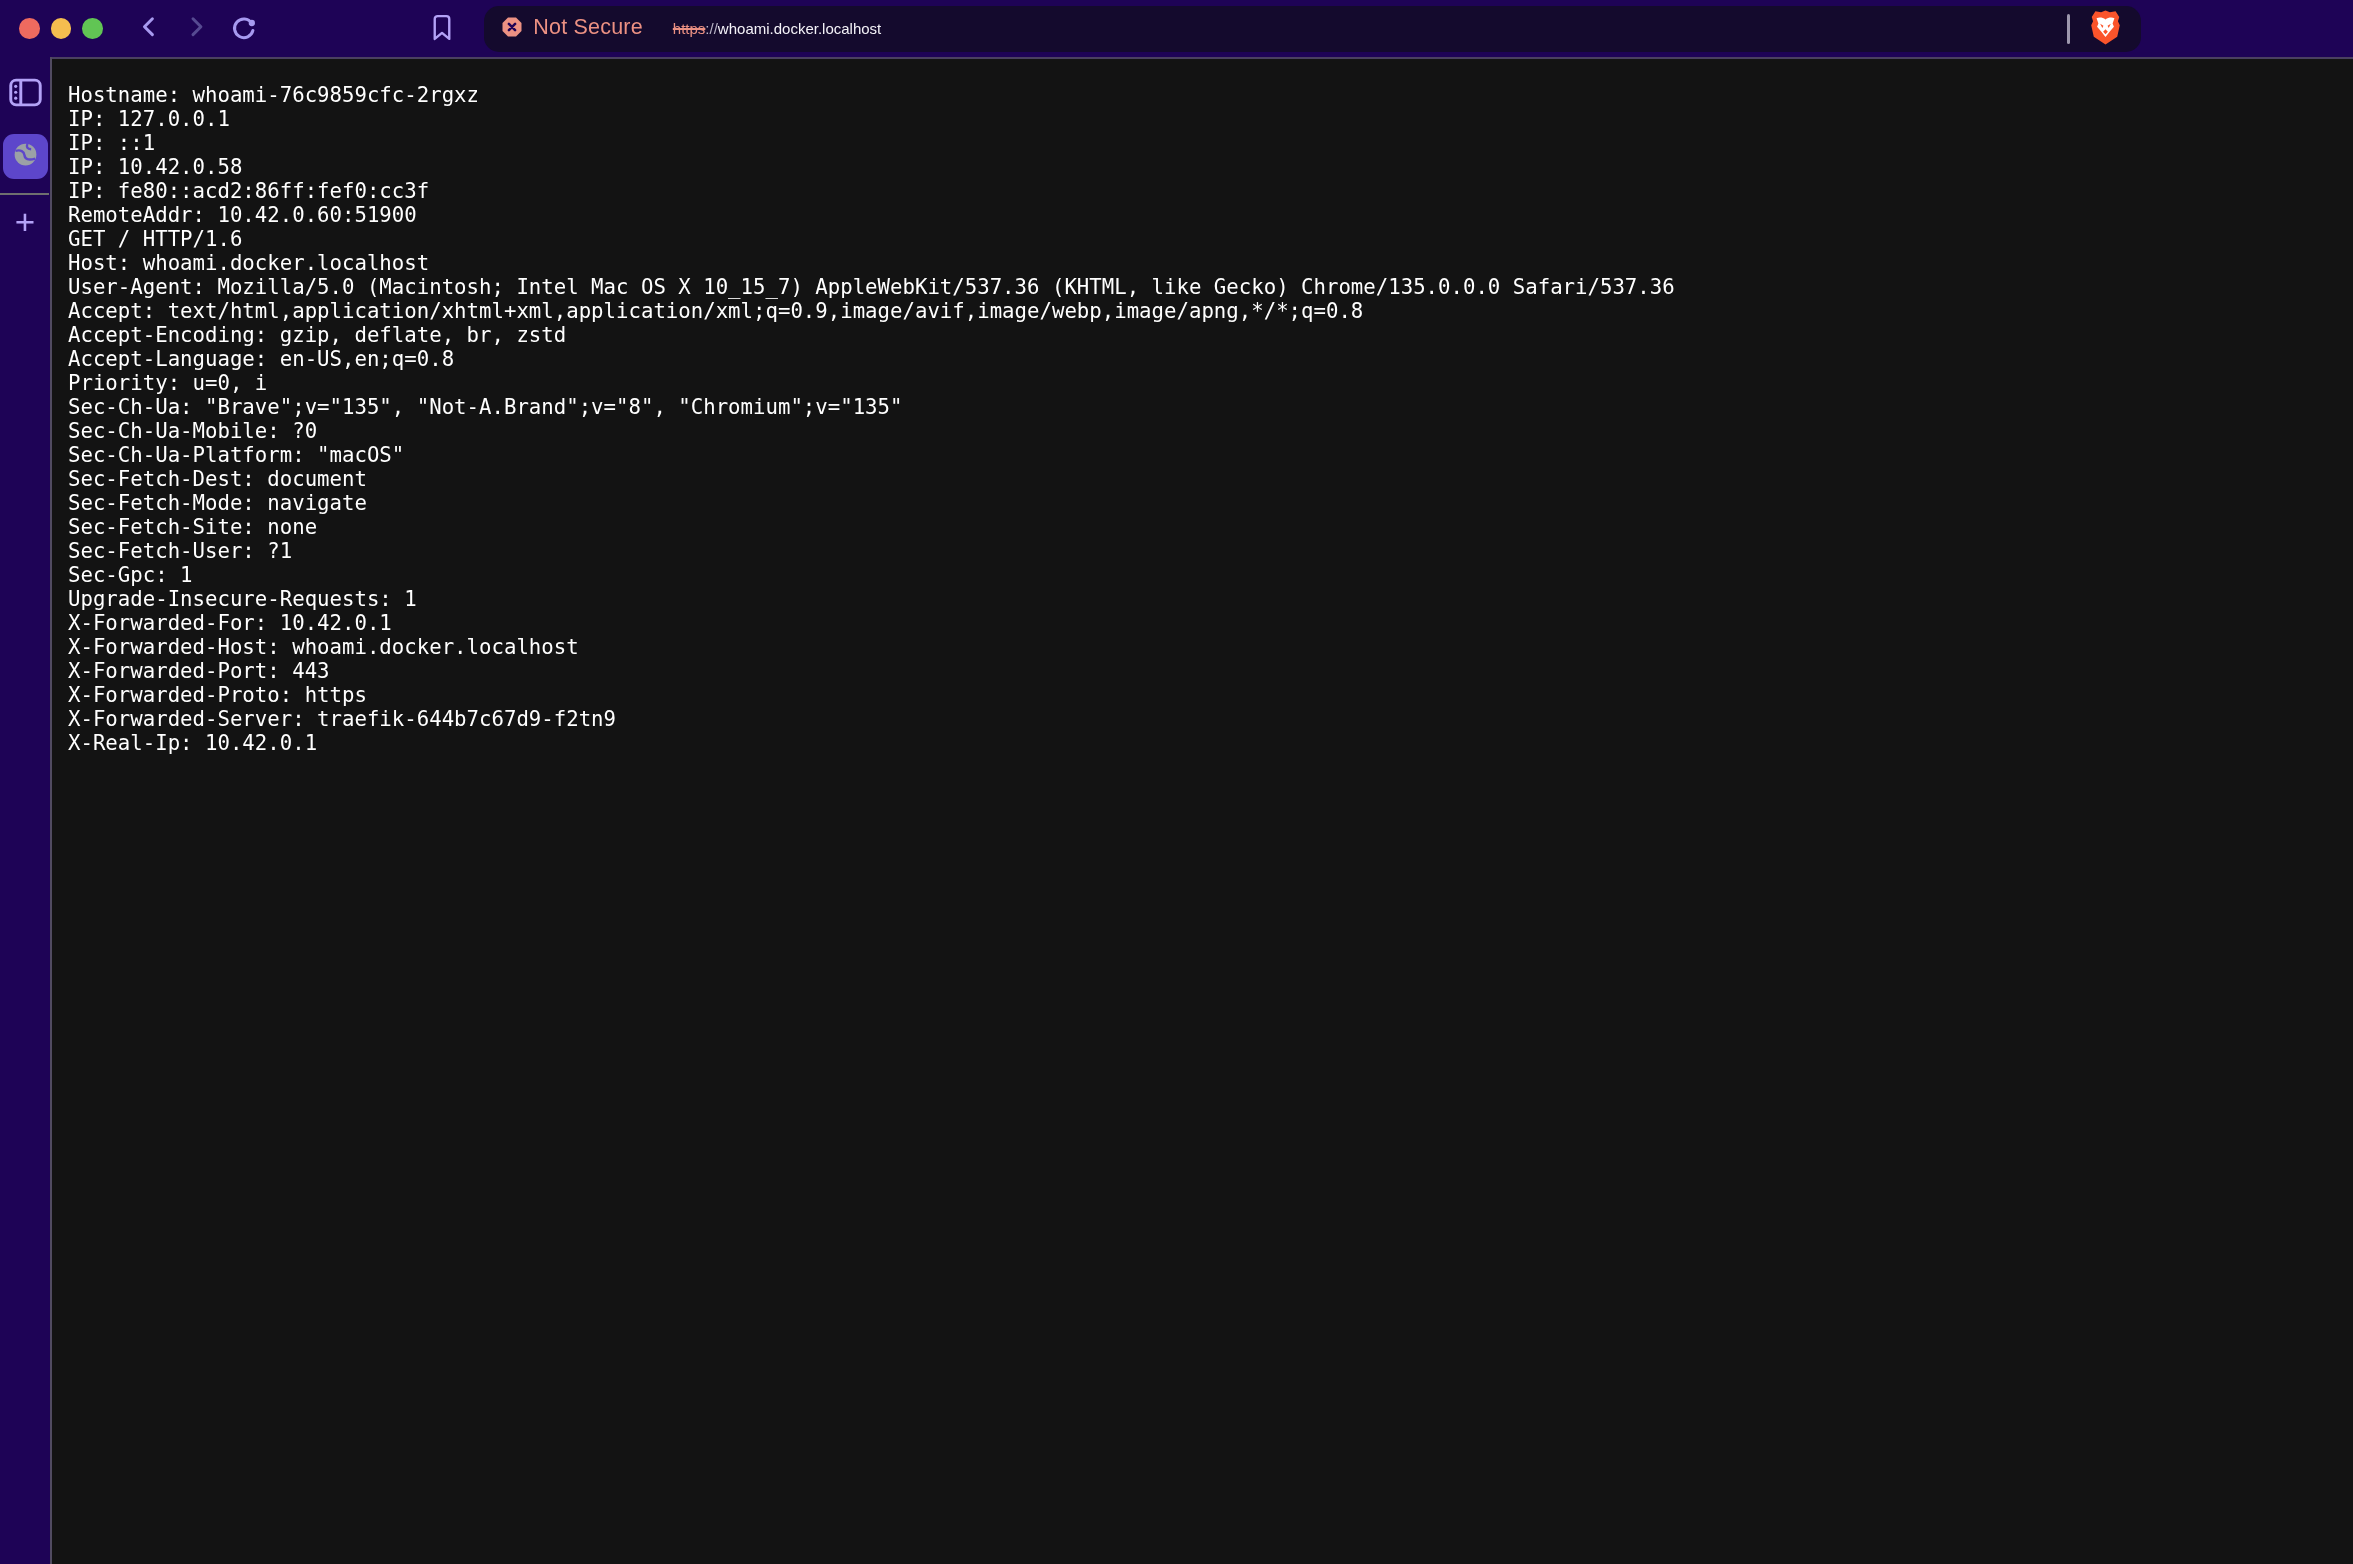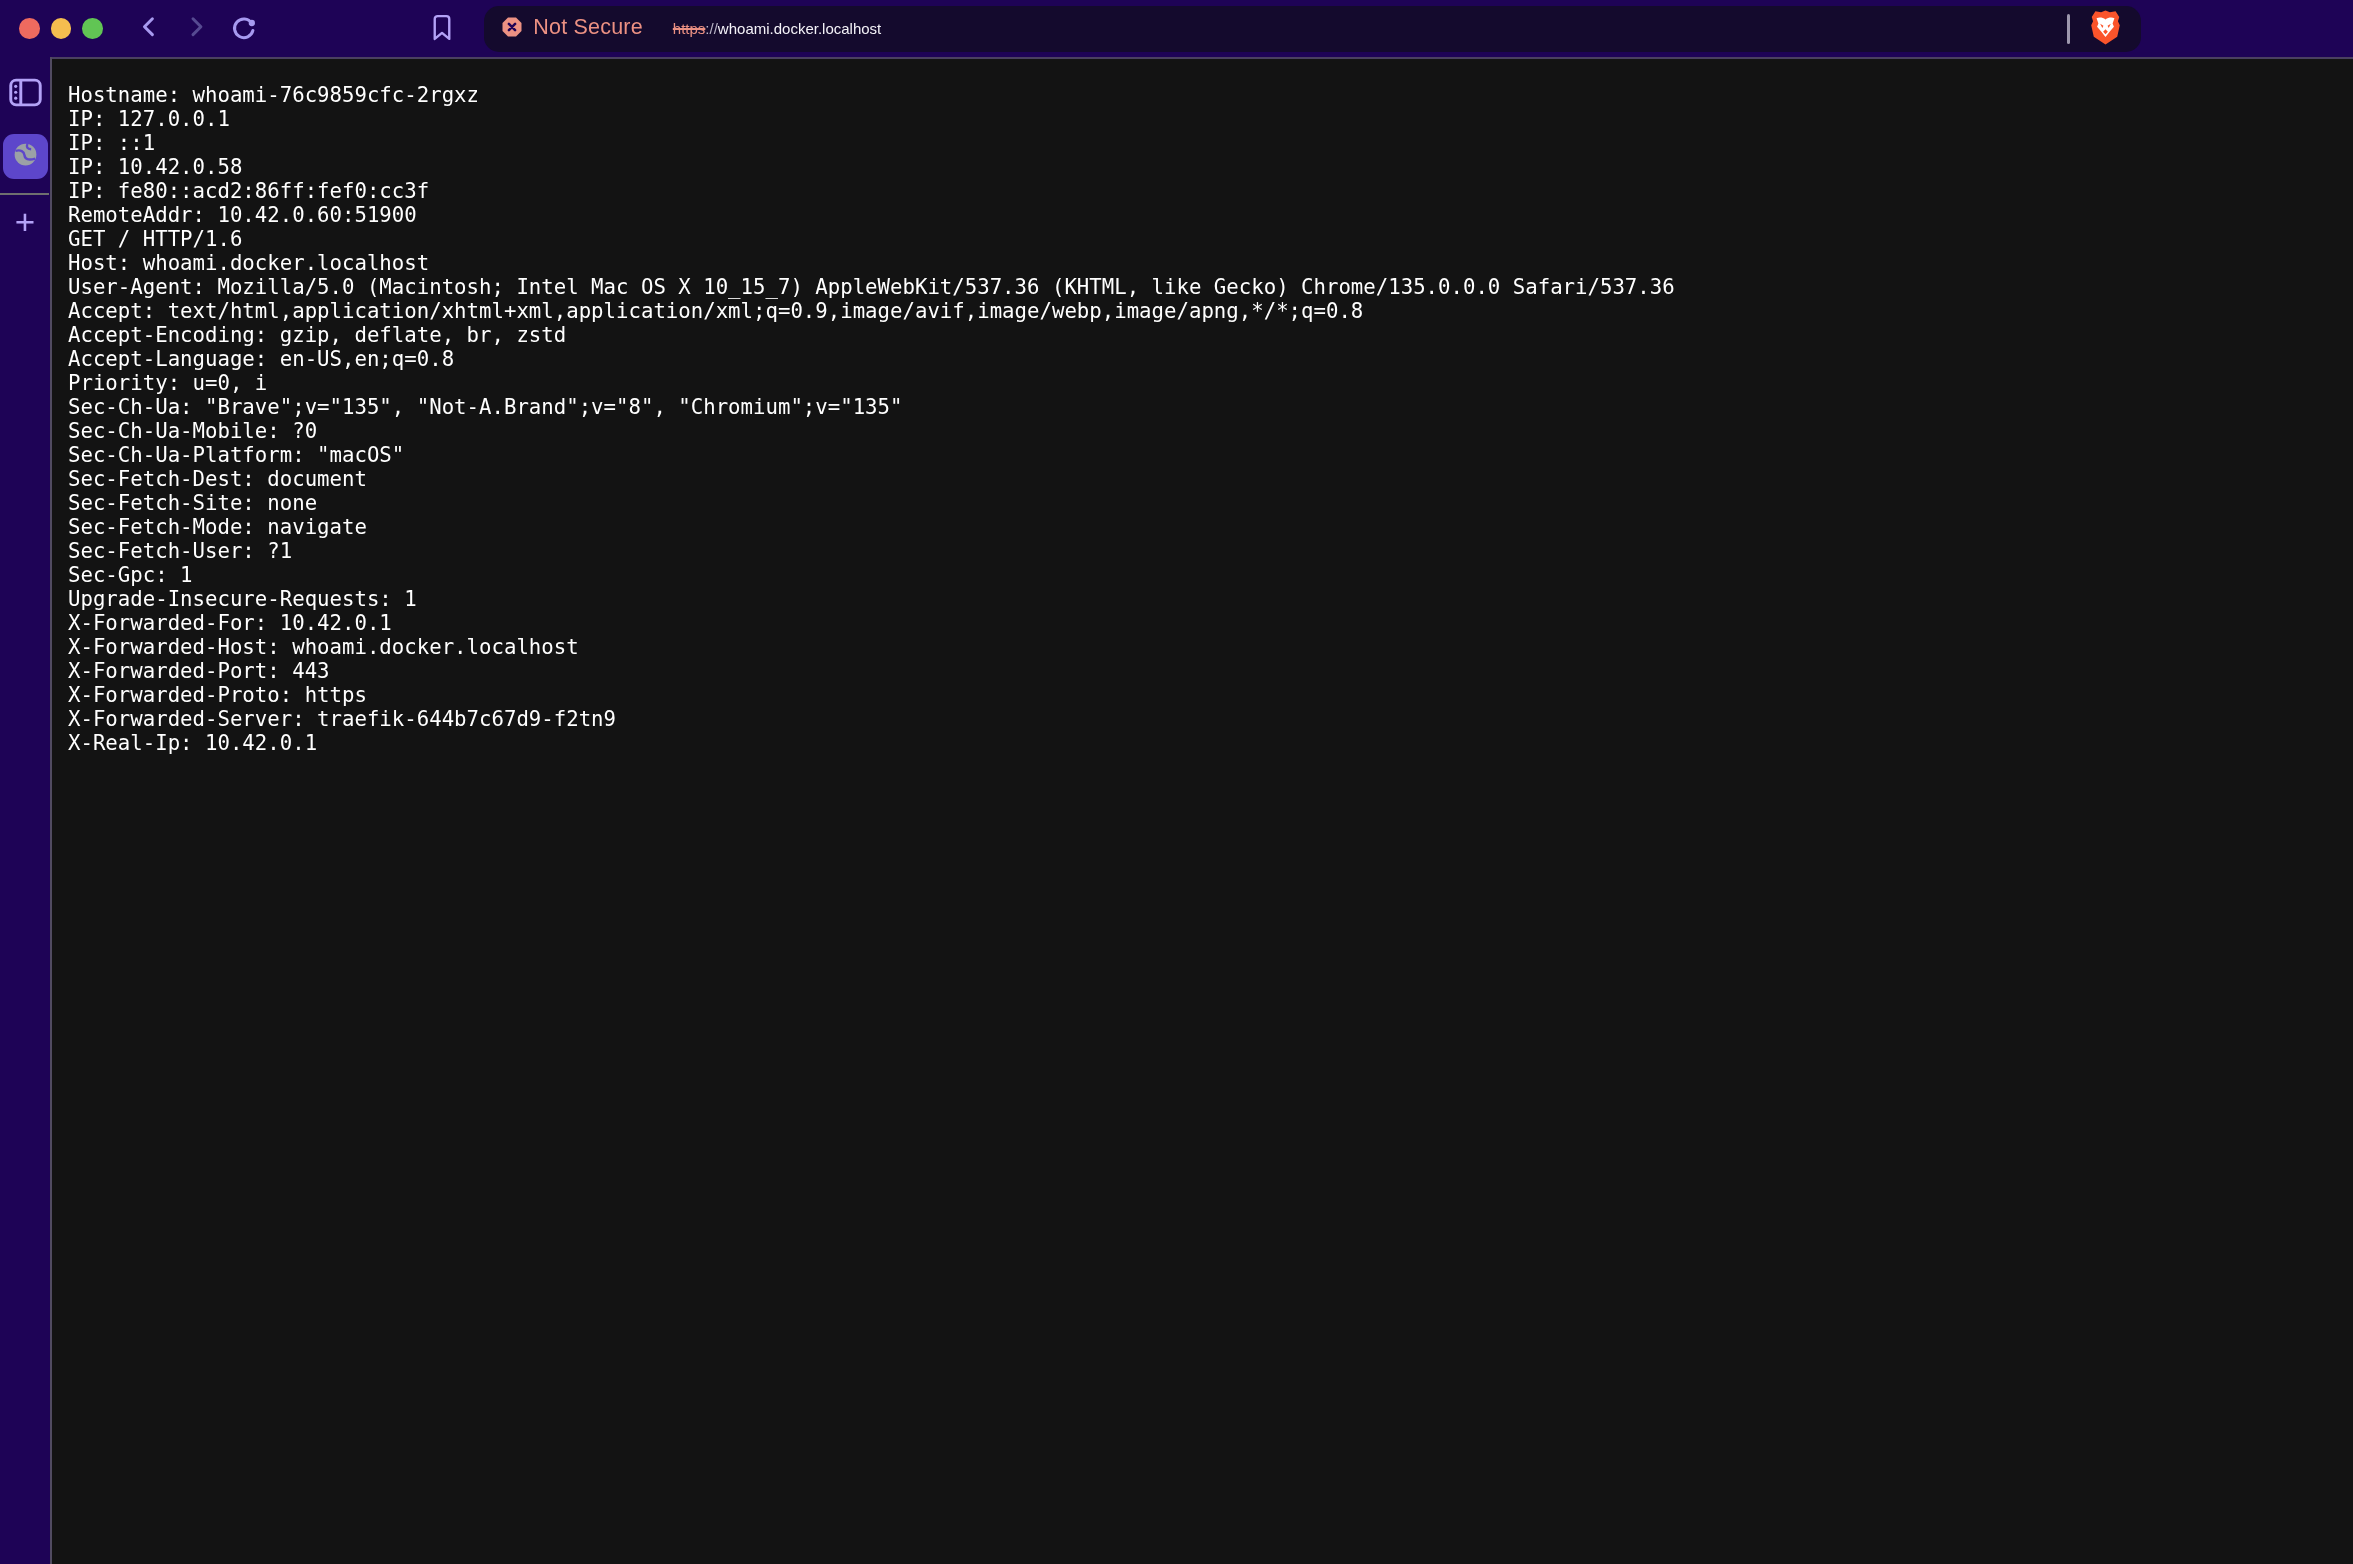--- a/index.html
+++ b/index.html
@@ -255,22 +255,22 @@
           <div class="line">Host: whoami.docker.localhost</div>
           <div class="line">User-Agent: Mozilla/5.0 (Macintosh; Intel Mac OS X 10_15_7) AppleWebKit/537.36 (KHTML, like Gecko) Chrome/135.0.0.0 Safari/537.36</div>
           <div class="line">Accept: text/html,application/xhtml+xml,application/xml;q=0.9,image/avif,image/webp,image/apng,*/*;q=0.8</div>
           <div class="line">Accept-Encoding: gzip, deflate, br, zstd</div>
           <div class="line">Accept-Language: en-US,en;q=0.8</div>
           <div class="line">Priority: u=0, i</div>
           <div class="line">Sec-Ch-Ua: "Brave";v="135", "Not-A.Brand";v="8", "Chromium";v="135"</div>
           <div class="line">Sec-Ch-Ua-Mobile: ?0</div>
           <div class="line">Sec-Ch-Ua-Platform: "macOS"</div>
           <div class="line">Sec-Fetch-Dest: document</div>
+          <div class="line">Sec-Fetch-Mode: navigate</div>
           <div class="line">Sec-Fetch-Site: none</div>
-          <div class="line">Sec-Fetch-Mode: navigate</div>
           <div class="line">Sec-Fetch-User: ?1</div>
           <div class="line">Sec-Gpc: 1</div>
           <div class="line">Upgrade-Insecure-Requests: 1</div>
           <div class="line">X-Forwarded-For: 10.42.0.1</div>
           <div class="line">X-Forwarded-Host: whoami.docker.localhost</div>
           <div class="line">X-Forwarded-Port: 443</div>
           <div class="line">X-Forwarded-Proto: https</div>
           <div class="line">X-Forwarded-Server: traefik-644b7c67d9-f2tn9</div>
           <div class="line">X-Real-Ip: 10.42.0.1</div>
         </div>

